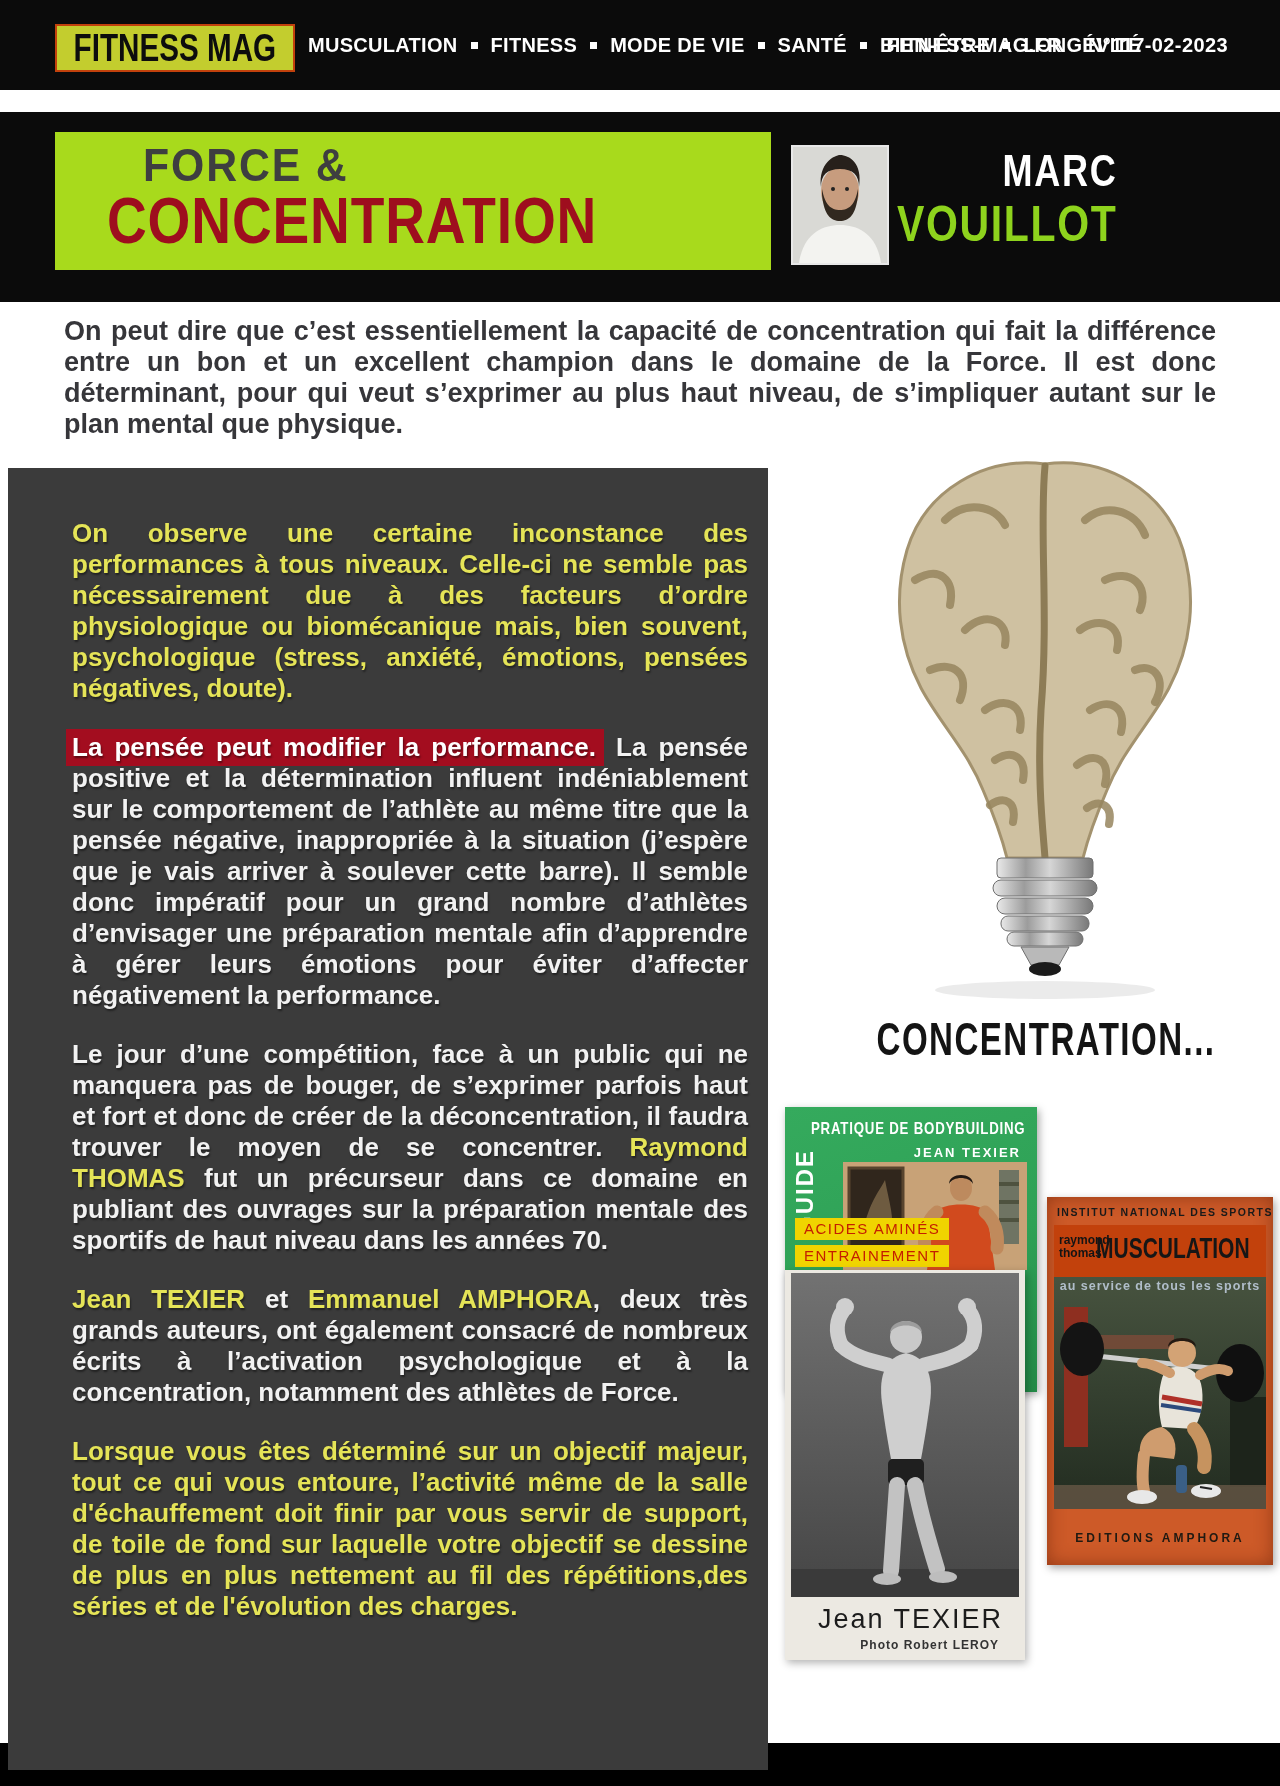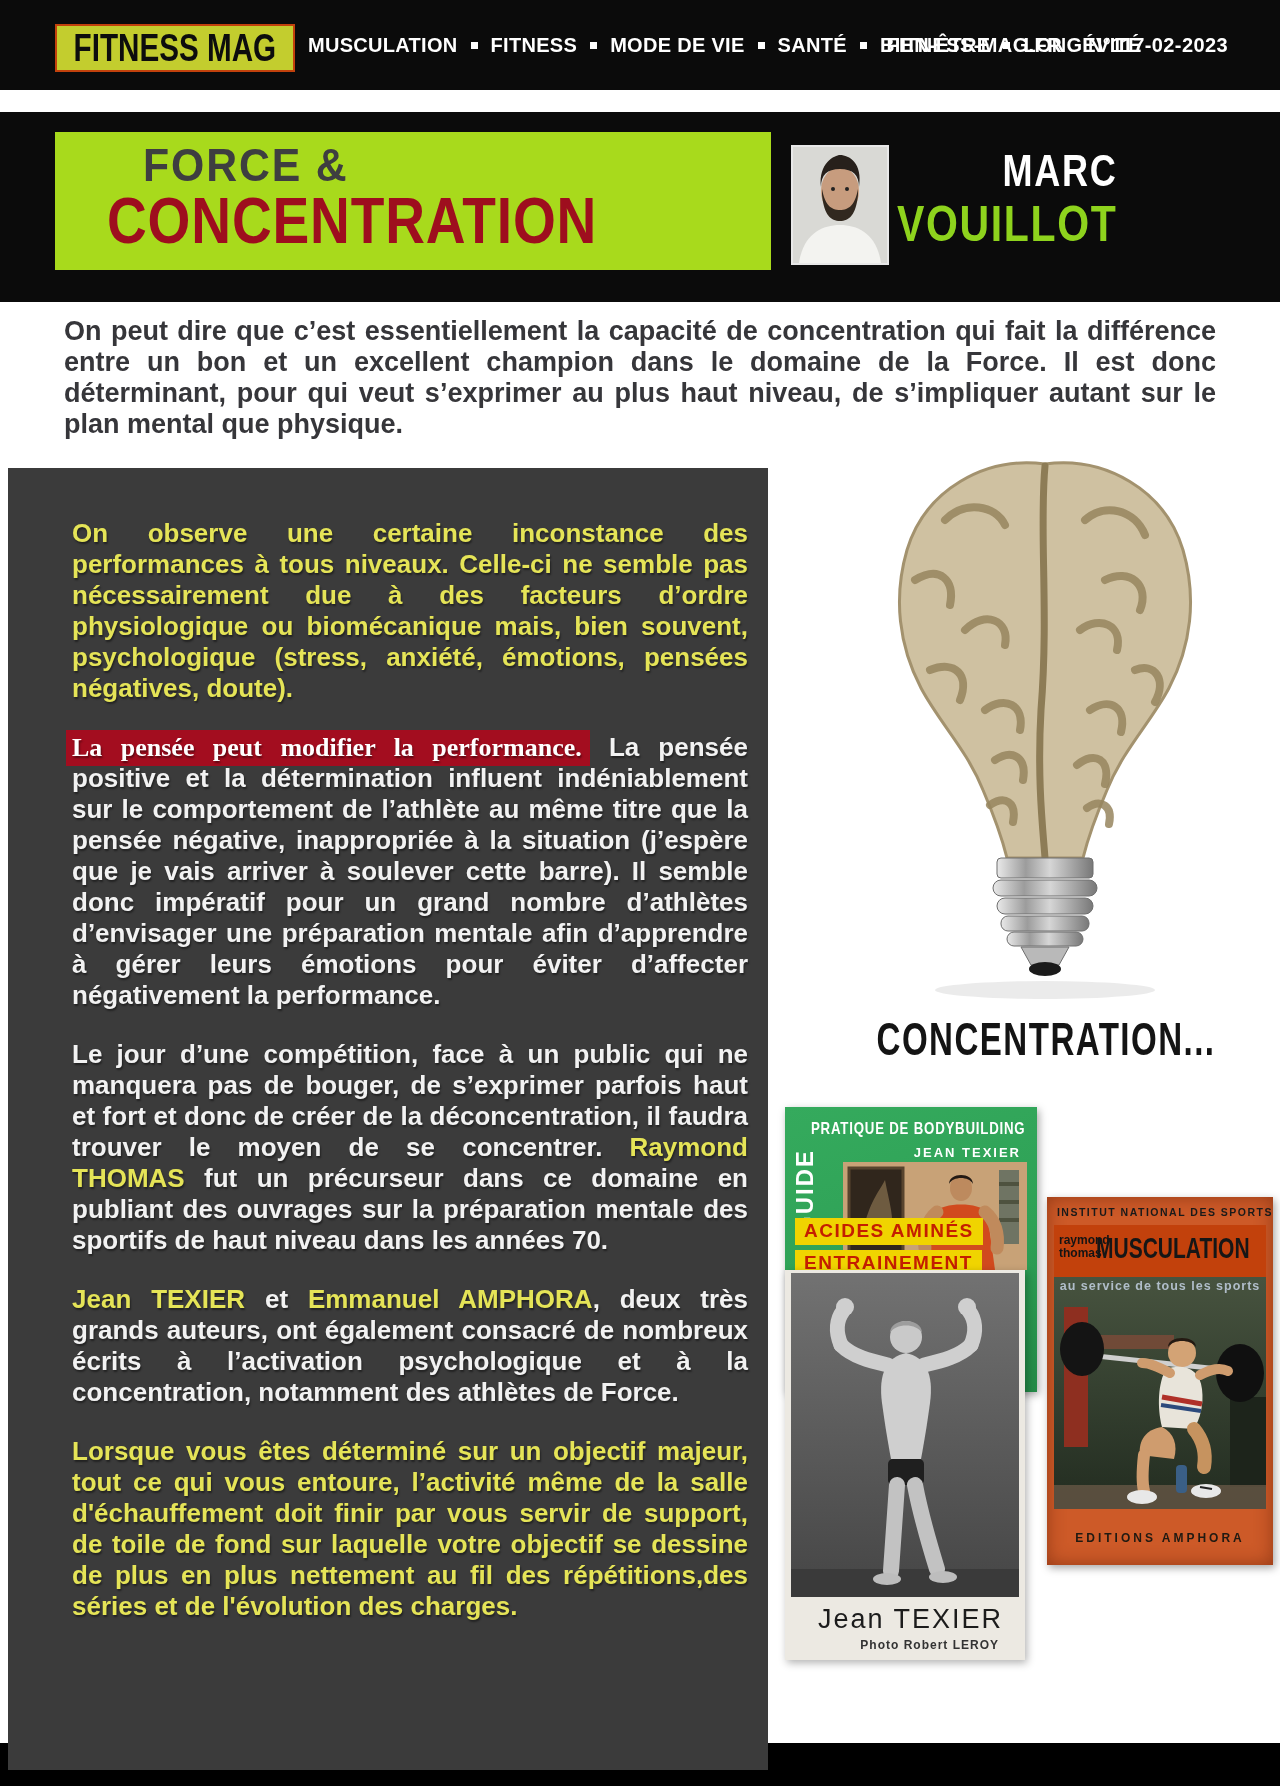--- a/index.html
+++ b/index.html
@@ -45,42 +45,42 @@
   
   .footer { position:absolute; left:0; top:1743px; width:1280px; height:43px; background:#000; z-index:1; }
 
   
   .column { position:absolute; left:8px; top:468px; width:760px; height:1302px;
             background:var(--column-bg,#3b3b3b); box-sizing:border-box;
             padding:50px 20px 0 64px; z-index:2; }
   .para { font-size:26px; font-weight:700; line-height:31px; text-align:justify;
           margin:0 0 28px 0; color:#f2f2f2; text-shadow:1px 2px 2px rgba(0,0,0,.45); }
   .para.yellow, .yellow { color:var(--yellow-text,#e5e457); }
-  .hl { background:var(--highlight-red,#a30d1f); color:#fff; padding:3px 8px 4px 6px; margin-left:-6px;font-family:Liberation Serif, serif; }
+  .hl { background:var(--highlight-red,#a30d1f); color:#fff; padding:3px 8px 4px 6px; margin-left:-6px; }
 
   
   .brain { position:absolute; left:855px; top:450px; width:380px; height:555px; z-index:2; }
   .aside-caption { position:absolute; left:786px; top:1012px; width:520px; text-align:center;
                    font-size:46px; font-weight:700; color:#141414; letter-spacing:2px;
                    transform:scaleX(.72); white-space:nowrap; z-index:2; }
 
   
   .book1 { position:absolute; left:785px; top:1107px; width:252px; height:285px;
            background:linear-gradient(160deg,#35aa5d 0%, var(--book1-green,#2ea156) 55%, #238a47 100%);
            box-shadow:2px 3px 8px rgba(0,0,0,.35); z-index:3; }
   .book1-title { position:absolute; left:26px; top:12px; font-size:17px; font-weight:700; color:#fff;
                  white-space:nowrap; transform:scaleX(.78); transform-origin:0 0; letter-spacing:1px; }
   .book1-author { position:absolute; right:16px; top:38px; font-size:13px; font-weight:700;
                   color:#fff; letter-spacing:2px; }
   .book1-vertical { position:absolute; left:6px; top:42px; writing-mode:vertical-rl;
                     transform:rotate(180deg); font-size:24px; font-weight:700; color:#fff; letter-spacing:2px; }
   .book1-photo { position:absolute; left:58px; top:55px; width:184px; height:108px; overflow:hidden; }
   .book1-tags { position:absolute; left:10px; top:111px; }
   .tag { width:fit-content; background:var(--tag-yellow,#f0d400); color:var(--tag-red,#c41e00);
-         font-size:19px; font-weight:700; letter-spacing:1.5px; padding:2px 9px 3px 9px;
+         font-size:15px; font-weight:400; letter-spacing:1.5px; padding:2px 9px 3px 9px;
          margin-bottom:5px; white-space:nowrap; }
 
   
   .photocard { position:absolute; left:785px; top:1270px; width:240px; height:390px;
                background:#ece9e2; box-shadow:2px 3px 8px rgba(0,0,0,.3); z-index:4; }
   .photocard-img { position:absolute; left:6px; top:3px; width:228px; height:324px; overflow:hidden; }
   .photocard-name { position:absolute; right:22px; top:334px; font-size:27px; font-weight:400;
                     color:#1c1c1c; letter-spacing:2px; }
   .photocard-credit { position:absolute; right:26px; top:368px; font-size:12px; font-weight:700;
                       color:#333; letter-spacing:1px; }

